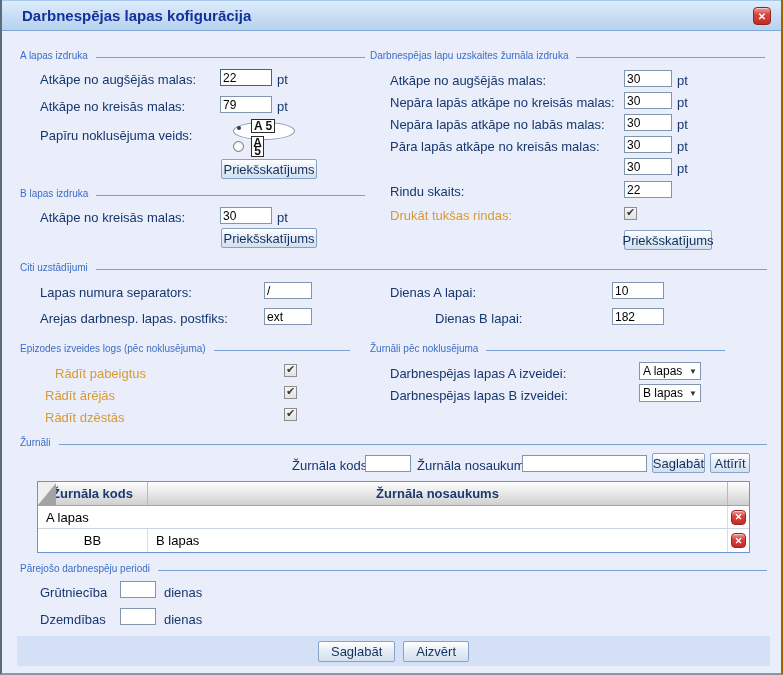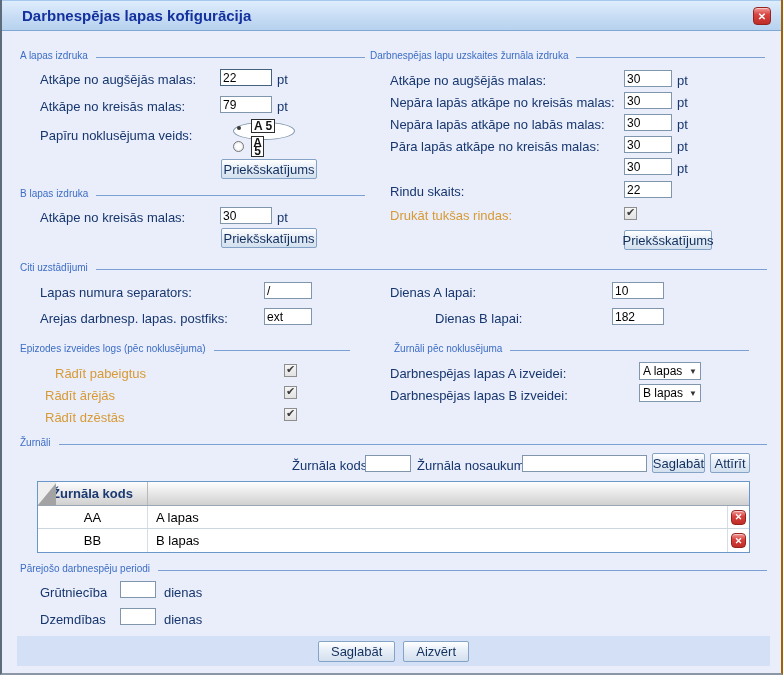--- a/index.html
+++ b/index.html
@@ -162,21 +162,21 @@
     </div>
   <div class="lbl orange" style="left:43px; top:388px;">Rādīt ārējās</div>
   <div class="chk" style="left:282px; top:386px;">
       <span>✔</span>
     </div>
   <div class="lbl orange" style="left:43px; top:410px;">Rādīt dzēstās</div>
   <div class="chk" style="left:282px; top:408px;">
       <span>✔</span>
     </div>
 
-  <div class="sec" style="left:368px; top:343px; width:355px;margin-left:24px;">
+  <div class="sec" style="left:368px; top:343px; width:355px;">
     <span>Žurnāli pēc noklusējuma</span>
       <div class="ln"></div>
   </div>
   <div class="lbl" style="left:388px; top:366px;">Darbnespējas lapas A izveidei:</div>
   <div class="sel" style="left:637px; top:362px;">
     <span>A lapas</span>
     <span class="arrow">▼</span>
   </div>
   <div class="lbl" style="left:388px; top:388px;">Darbnespējas lapas B izveidei:</div>
   <div class="sel" style="left:637px; top:384px;">
@@ -195,24 +195,26 @@
   <button class="btn" style="left:650px; top:453px; width:53px;">Saglabāt</button>
   <button class="btn" style="left:708px; top:453px; width:40px;">Attīrīt</button>
 
   <div class="table">
     <div class="thead">
       <div class="th th-code">
         <span class="corner-bg"></span>
         <span class="corner-tri"></span>
         <span>Žurnāla kods</span>
       </div>
+      <div class="th th-name">
+        <span>Žurnāla nosaukums</span>
+      </div>
       <div class="th th-del"></div>
     </div>
     <div class="trow">
-      <div class="td td-code">AA</div>
       <div class="td td-name">A lapas</div>
       <div class="td td-del">
         <div class="red-btn del-btn">
             <span>✕</span>
           </div>
       </div>
     </div>
     <div class="trow">
       <div class="td td-code">BB</div>
       <div class="td td-name">B lapas</div>

